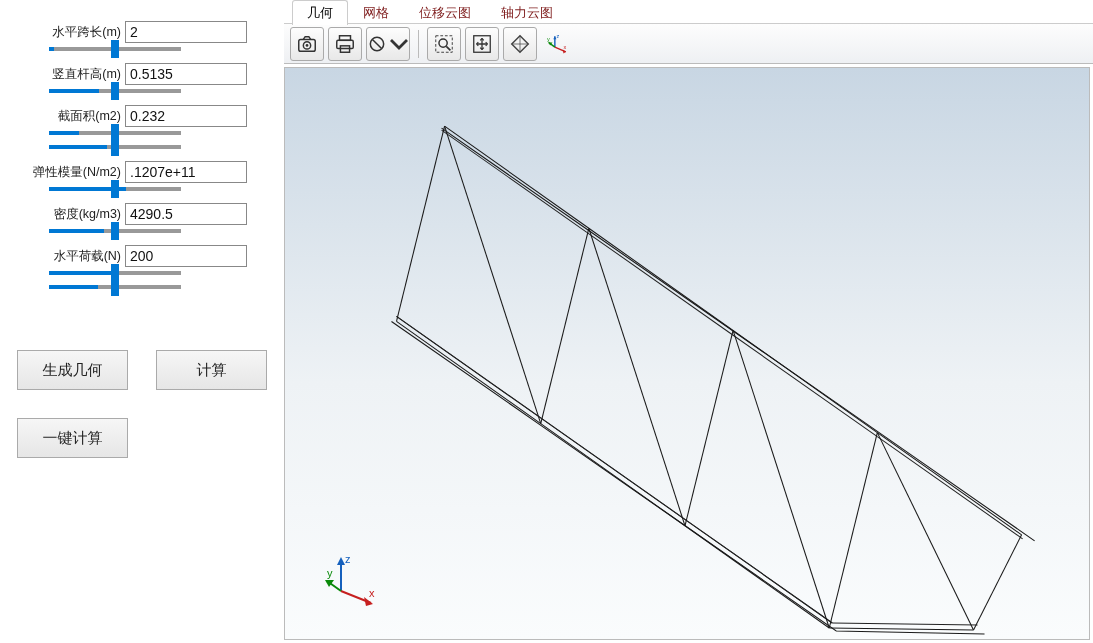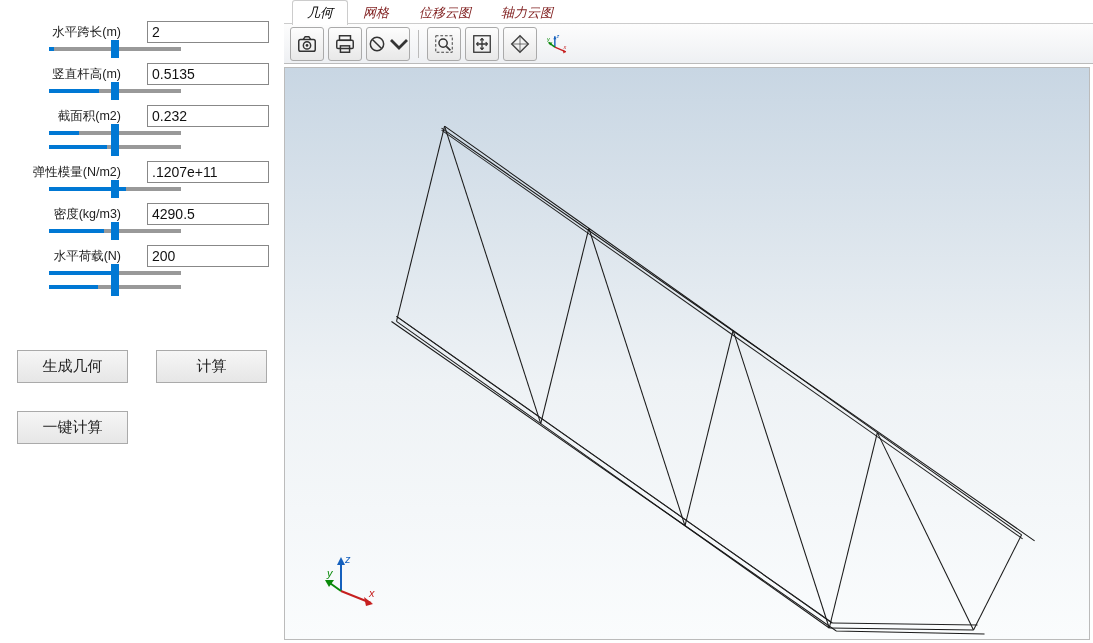--- a/index.html
+++ b/index.html
@@ -17,21 +17,21 @@
     .left-panel {
       width: 284px;
       padding: 15px 15px 10px 15px;
       display: flex;
       flex-direction: column;
     }
     .param-row {
       display: flex;
       align-items: center;
       margin-top: 6px;
-      justify-content: space-between;
+      justify-content: flex-start;
     }
     .param-label {
       width: 110px;
       text-align: right;
       font-size: 12.5px;
       color: #222;
       padding-right: 4px;
     }
     .param-input {
       width: 122px;
@@ -74,35 +74,34 @@
     }
     .button-grid {
       margin-top: 55px;
       display: grid;
       grid-template-columns: 1fr 1fr;
       column-gap: 28px;
       row-gap: 28px;
       padding: 0 2px;
     }
     .action-btn {
-      height: 33px;
+      height: 40px;
       background: linear-gradient(#f6f6f6,#e6e6e6);
       border: 1px solid #aaa;
       font-size: 15px;
       color: #222;
       cursor: pointer;
       font-family: inherit;
     }
     
     .right-area {
       flex: 1;
       display: flex;
       flex-direction: column;
       border-left: 0px solid #ddd;
-      font-style: italic;
     }
     .tab-bar {
       height: 24px;
       display: flex;
       align-items: center;
       border-bottom: 1px solid #ccc;
       background: #fff;
       padding-left: 8px;
     }
     .tab {

